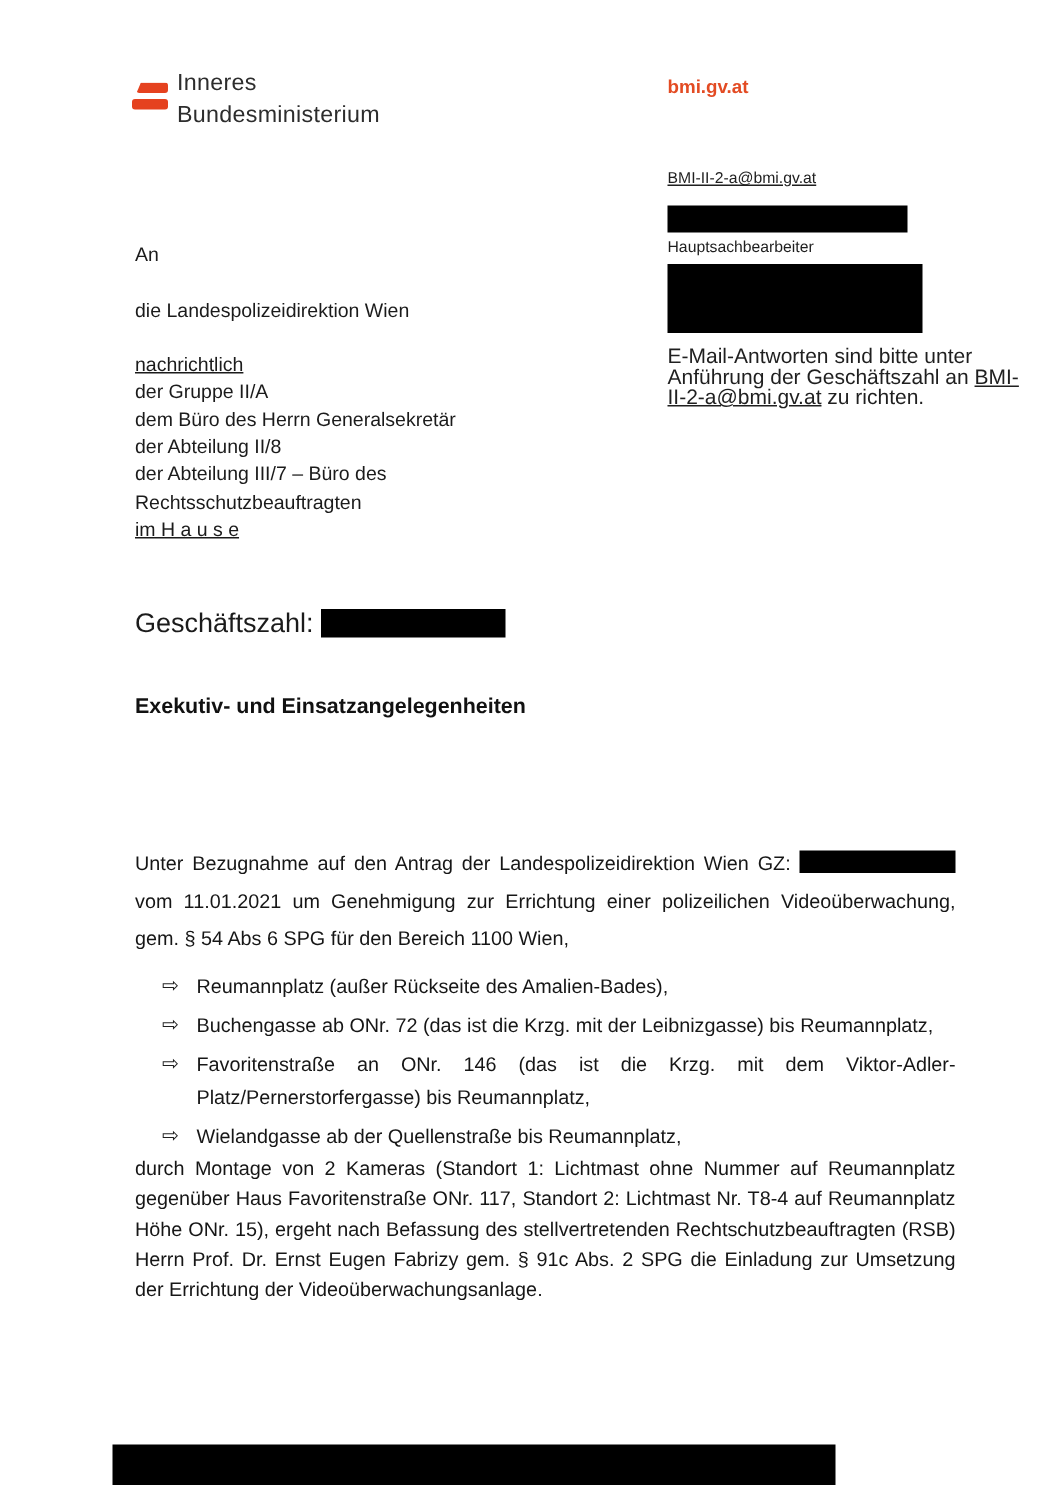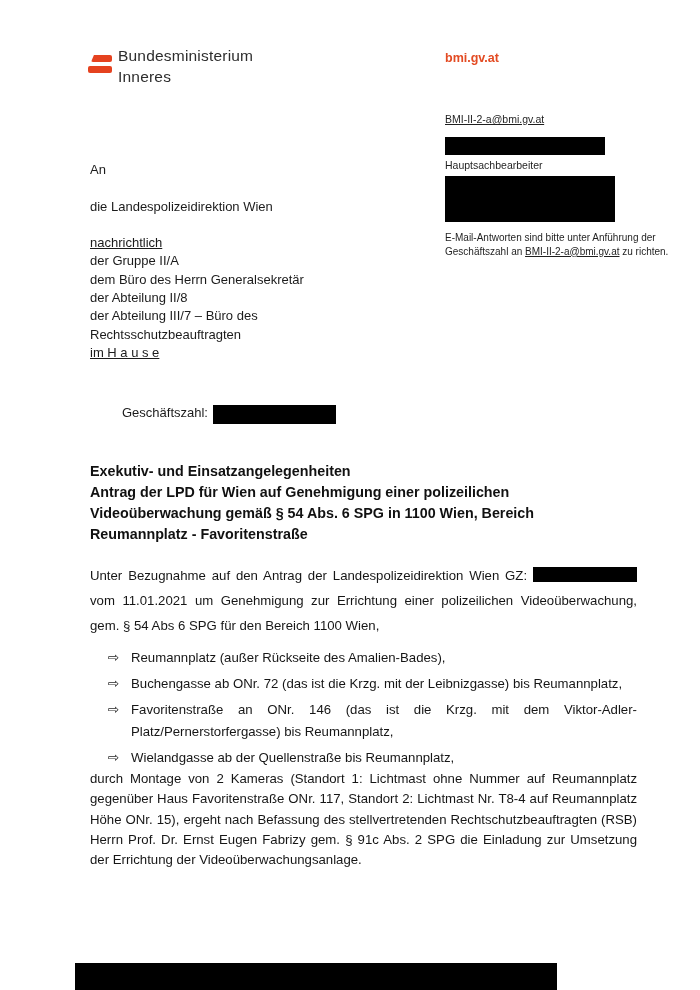--- a/index.html
+++ b/index.html
@@ -17,27 +17,27 @@
   .logo .bar.bot{width:24px;margin-top:4px;}
   .brand{left:118px;top:45px;font-size:15.5px;line-height:21px;color:#2d2d2d;letter-spacing:.2px;}
   .site{left:445px;top:51px;font-size:12.5px;font-weight:700;color:#e34b23;}
   
   .contact{left:445px;top:112px;width:240px;font-size:10.5px;line-height:14px;color:#1f1f1f;}
   .contact .u{text-decoration:underline;}
   .redact{background:#000;}
   .contact .r1{width:160px;height:18px;margin-top:11px;}
   .contact .role{margin-top:3px;}
   .contact .r2{width:170px;height:46px;margin-top:4px;}
-  .contact .note{margin-top:9px;font-size:10px;line-height:13.5px;width:240px;}
+  .contact .note{margin-top:9px;font-size:14px;line-height:13.5px;width:240px;}
   
   .address{left:90px;top:161px;font-size:13px;line-height:18.3px;color:#1b1b1b;}
   .address .gap{height:18.3px;}
   .ul{text-decoration:underline;}
   
-  .gzline{left:90px;top:405px;display:flex;font-size:13px;color:#1b1b1b;margin-left:32px;}
+  .gzline{left:90px;top:405px;display:flex;align-items:center;font-size:18px;color:#1b1b1b;}
   .gzline .redact{width:123px;height:19px;margin-left:5px;}
   
   .subject{left:90px;top:461px;width:472px;font-size:14.3px;font-weight:700;line-height:21px;color:#111;}
   
   .para{font-size:13.2px;color:#161616;text-align:justify;}
   .p1{left:90px;top:563px;width:547px;line-height:25px;}
   .p2{left:90px;top:769px;width:547px;line-height:20.3px;}
   .para b,.bullets b{font-weight:400;}
   .redact-inline{display:inline-block;width:104px;height:15px;background:#000;transform:translateY(2px);}
   
@@ -48,22 +48,22 @@
   .sig-redact{left:75px;top:963px;width:482px;height:27px;background:#000;}
 </style>
 </head>
 <body>
 
 <div class="abs logo">
   <span class="bar top"></span>
   <span class="bar bot"></span>
 </div>
 <div class="abs brand">
+  <div>Inneres</div>
   <div>Bundesministerium</div>
-  <div>Inneres</div>
 </div>
 <div class="abs site">bmi.gv.at</div>
 
 <div class="abs contact">
   <div class="u">BMI-II-2-a@bmi.gv.at</div>
   <div class="redact r1"></div>
   <div class="role">Hauptsachbearbeiter</div>
   <div class="redact r2"></div>
   <div class="note"><span>E-Mail-Antworten sind bitte unter Anführung der Geschäftszahl an </span><span class="u">BMI-II-2-a@bmi.gv.at</span><span> zu richten.</span></div>
 </div>
@@ -82,21 +82,20 @@
   <div class="ul">im H a u s e</div>
 </div>
 
 <div class="abs gzline">
   <span>Geschäftszahl:</span>
   <span class="redact"></span>
 </div>
 
 <div class="abs subject">
   <div>Exekutiv- und Einsatzangelegenheiten</div>
-  <div>Antrag der LPD für Wien auf Genehmigung einer polizeilichen Videoüberwachung gemäß § 54 Abs. 6 SPG in 1100 Wien, Bereich Reumannplatz - Favoritenstraße</div>
 </div>
 
 <div class="abs para p1">
   <span>Unter Bezugnahme auf den Antrag der Landespolizeidirektion Wien GZ:</span>
   <span class="redact-inline"></span>
   <span>vom 11.01.2021 um Genehmigung zur Errichtung einer polizeilichen Videoüberwachung, gem. § 54 Abs 6 SPG für den Bereich </span><b>1100 Wien</b><span>,</span>
 </div>
 
 <div class="abs bullets">
   <div class="item">

